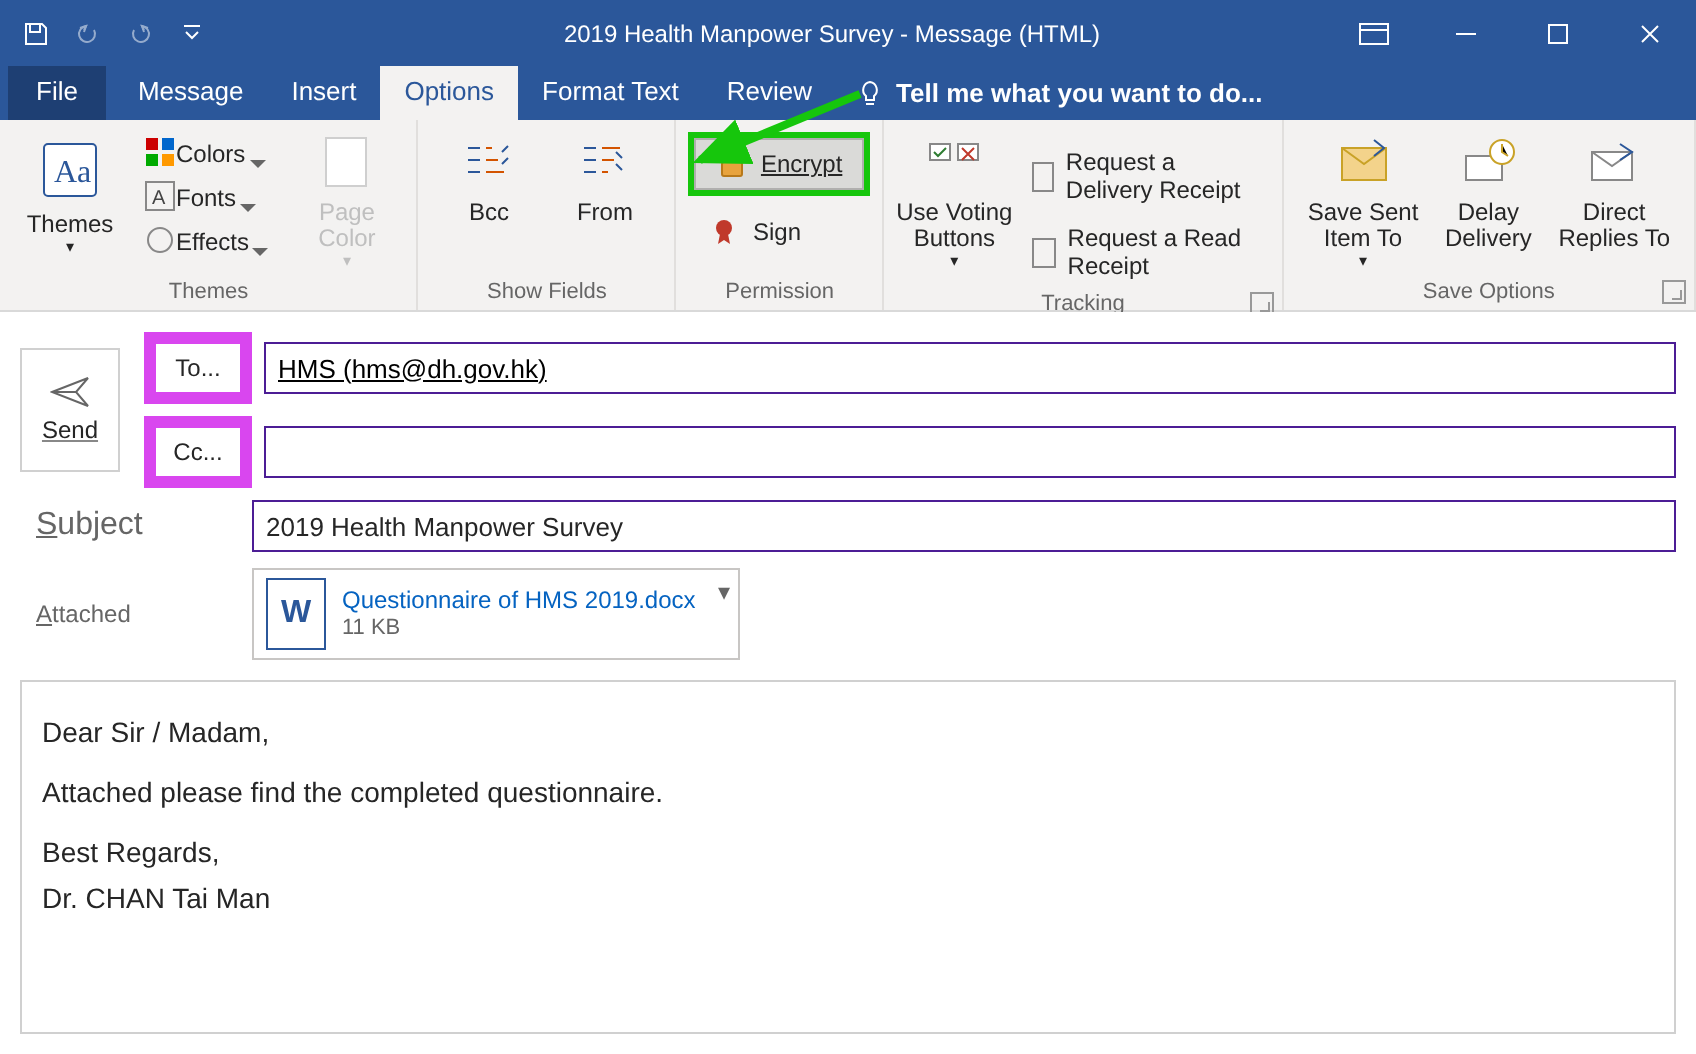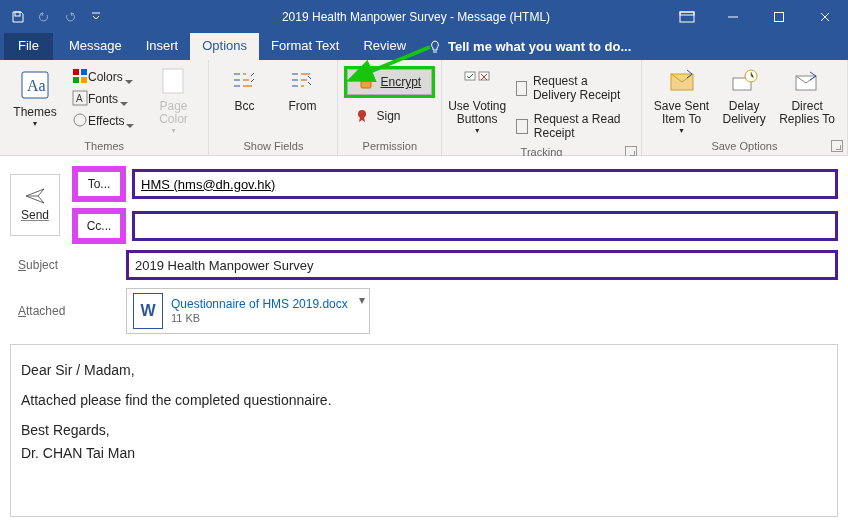--- a/index.html
+++ b/index.html
@@ -61,21 +61,21 @@
   .drop-tri{display:inline-block;border-left:4px solid transparent;border-right:4px solid transparent;border-top:4px solid #666;margin-left:2px;}
   
   .arrow-annot{position:absolute;pointer-events:none;}
   
   .compose{flex:1;background:#fff;position:relative;display:flex;flex-direction:column;}
   .header-rows{padding:10px 10px 6px;display:grid;grid-template-columns:56px 54px 1fr;gap:6px 6px;align-items:center;}
   .send-cell{grid-row:1 / span 2;grid-column:1;display:flex;flex-direction:column;align-items:center;justify-content:center;border:1px solid #d0d0d0;height:60px;width:48px;background:#fff;}
   .send-cell .ico{font-size:16px;color:#666;margin-bottom:4px;}
   .send-cell .lbl{font-size:12px;text-decoration:underline;text-decoration-color:#888;}
   .field-btn{border:6px solid #d946ef;background:#fff;height:24px;display:flex;align-items:center;justify-content:center;font-size:12px;}
-  .field-input{border:3px solid #4c1d95;background:#fff;height:24px;padding:0 6px;font-size:13px;display:flex;align-items:center;}
+  .field-input{border:1px solid #4c1d95;background:#fff;height:24px;padding:0 6px;font-size:13px;display:flex;align-items:center;}
   .field-input .under{text-decoration:underline;color:#000;}
   .attachment{border:1px solid var(--attachment-border);width:230px;display:flex;align-items:center;gap:8px;padding:4px 6px;position:relative;background:#fff;}
   .attachment .doc-ico{width:28px;height:34px;background:#fff;border:1px solid #2b579a;display:flex;align-items:center;justify-content:center;color:#2b579a;font-weight:bold;font-size:16px;}
   .attachment .meta{display:flex;flex-direction:column;line-height:1.2;}
   .attachment .name{color:var(--link);font-size:12px;}
   .attachment .size{color:#666;font-size:11px;}
   .attachment .att-drop{position:absolute;right:4px;top:4px;color:#666;}
   .body{flex:1;border:1px solid #d0d0d0;margin:4px 10px 10px;padding:14px 10px;font-size:14px;line-height:1.7;}
   .subject-section{padding:0 10px 6px;display:grid;grid-template-columns:110px 1fr;gap:8px 6px;align-items:center;}
 </style>
@@ -350,21 +350,21 @@
       <div class="field-input">
           <span class="under">HMS (hms@dh.gov.hk)</span>
         </div>
       <div class="field-btn">Cc...</div>
       <div class="field-input">
           <span></span>
         </div>
     </div>
 
     <div class="subject-section">
-      <div style="font-size:12px;color:#666;padding-left:8px;"><span style="text-decoration:underline;">S</span><span>ub</span><span>ject</span></div>
+      <div style="font-size:16px;color:#666;padding-left:8px;"><span style="text-decoration:underline;">S</span><span>ub</span><span>ject</span></div>
       <div class="field-input">
           <span>2019 Health Manpower Survey</span>
         </div>
 
       <div style="font-size:12px;color:#666;padding-left:8px;"><span style="text-decoration:underline;">A</span>ttached</div>
       <div>
         <div class="attachment">
           <div class="doc-ico">W</div>
           <div class="meta">
             <span class="name">Questionnaire of HMS 2019.docx</span>

